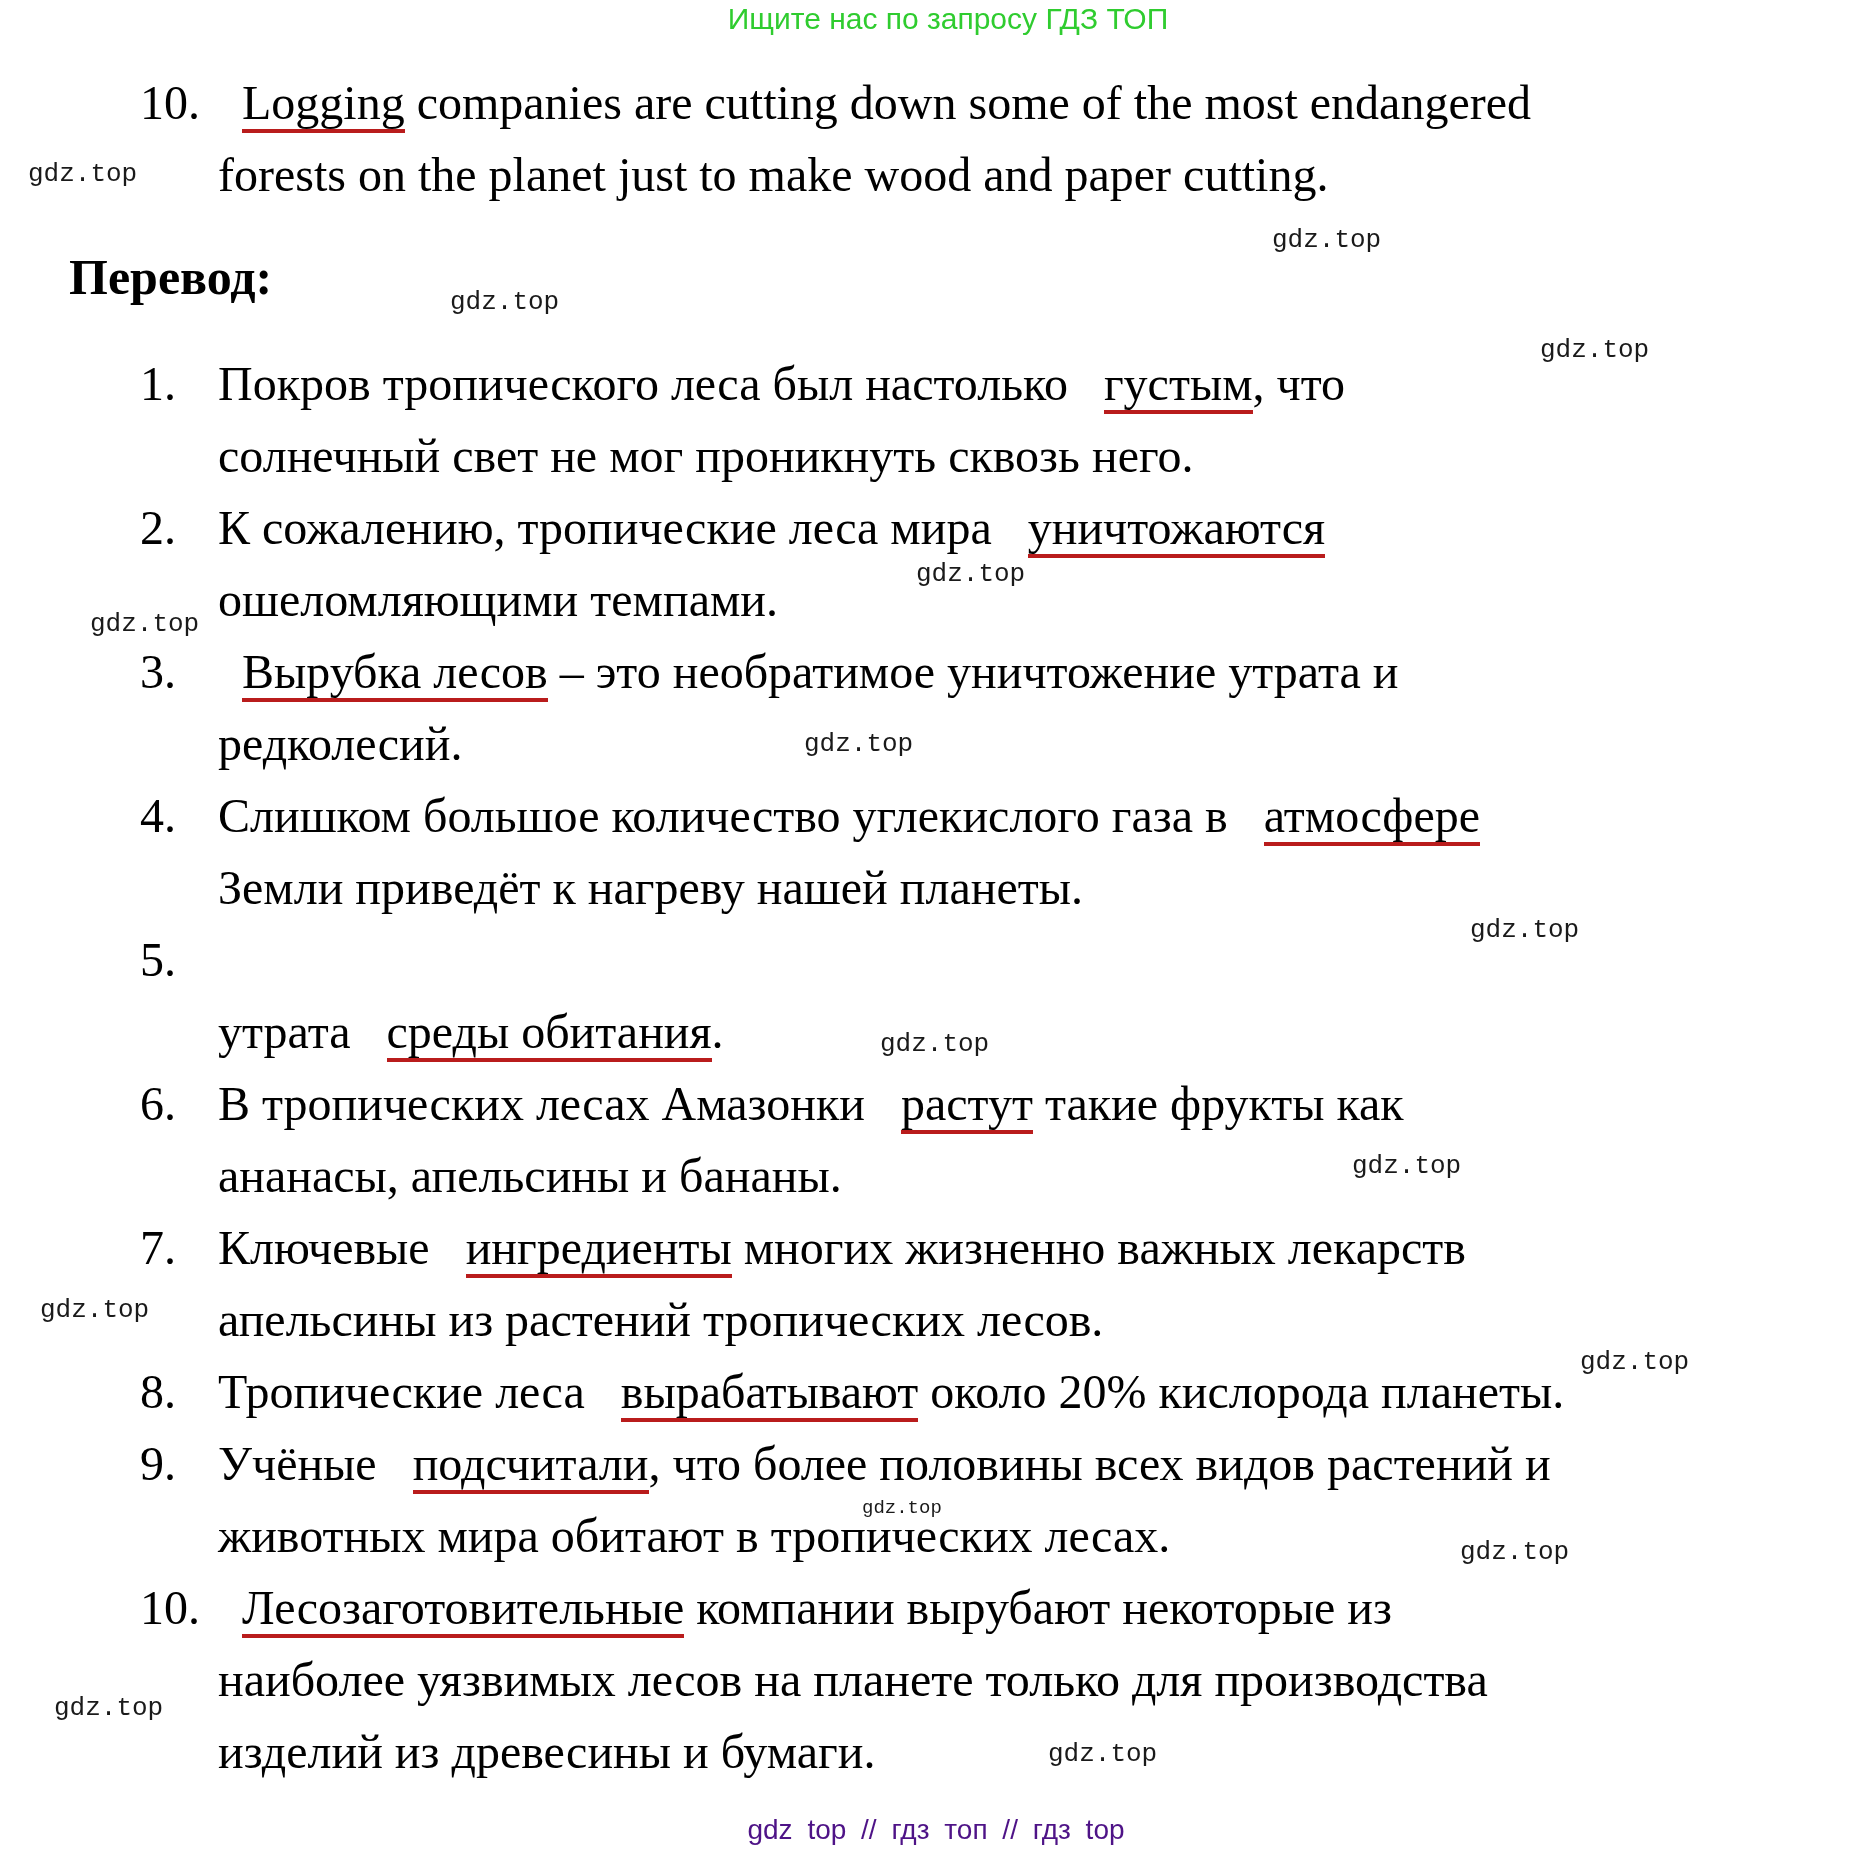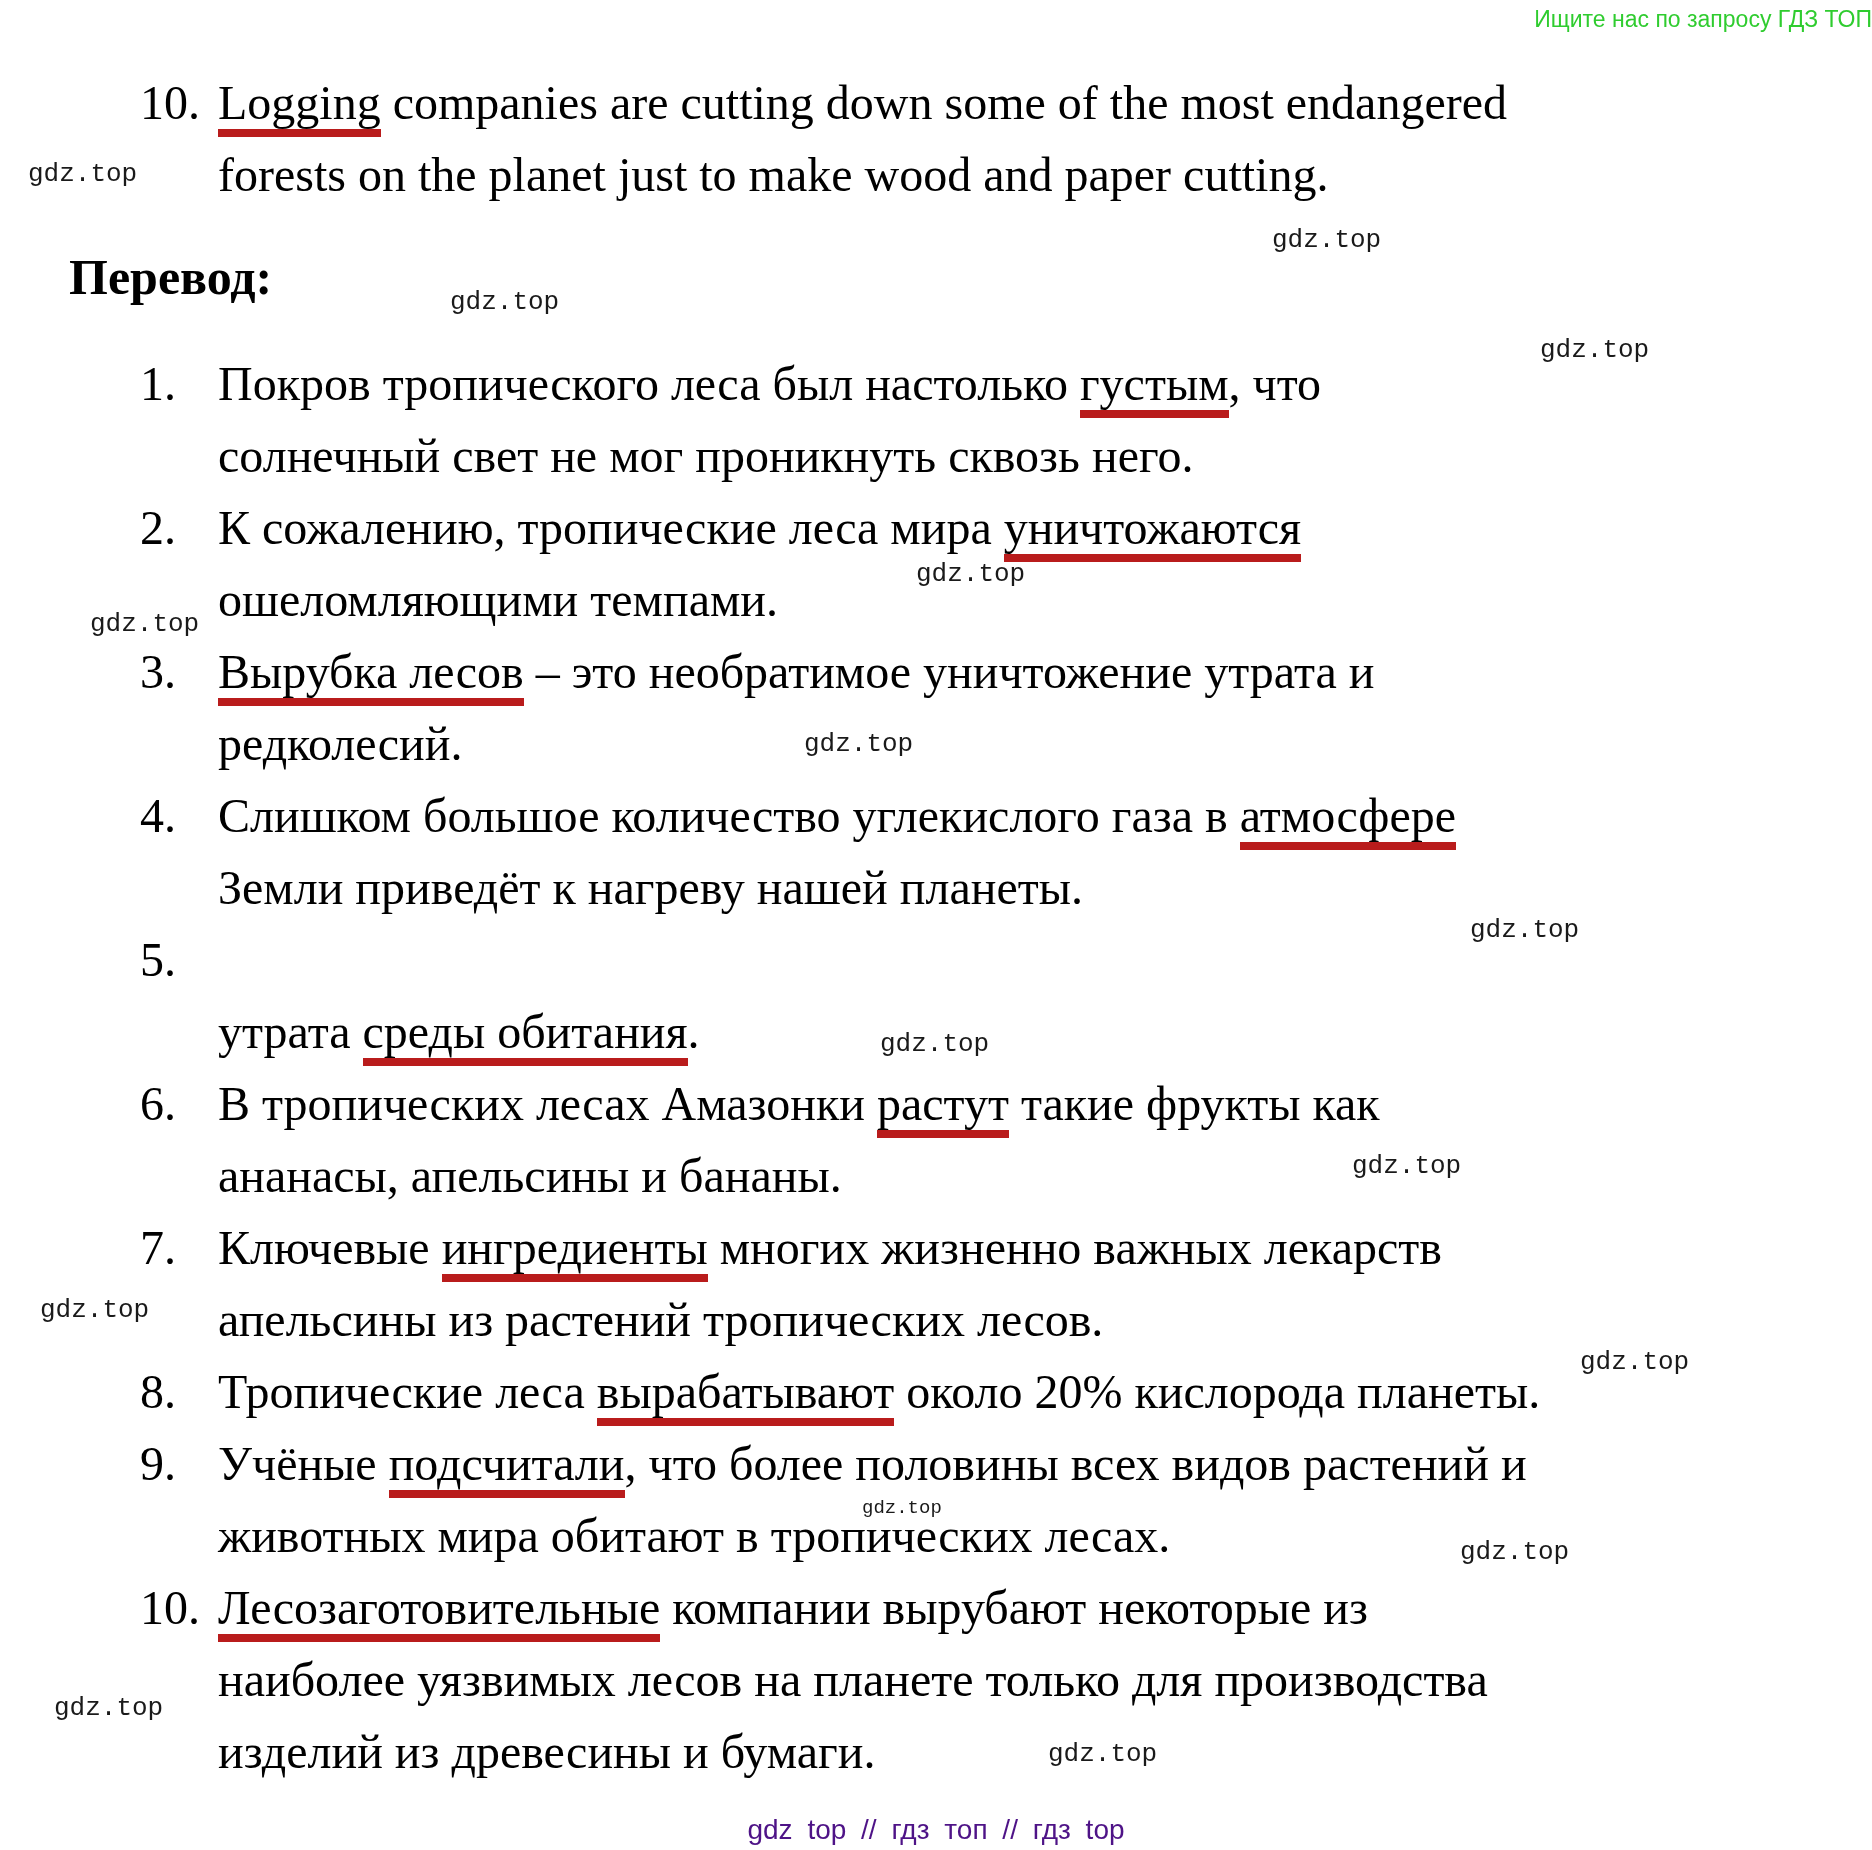--- a/index.html
+++ b/index.html
@@ -10,37 +10,37 @@
     position: relative;
     overflow: hidden;
     font-family: "Liberation Serif", "DejaVu Serif", serif;
     color: #000;
   }
   
   .promo {
     padding-top: 5px;
     height: 31px;
     line-height: 28px;
-    text-align: right;
+    text-align: center;
     font-family: "Liberation Sans", "DejaVu Sans", sans-serif;
-    font-size: 23px;
+    font-size: 30px;
     padding-left: 24px;
   }
   
   .en-item { margin-top: 31px; }
   .line {
     position: relative;
     height: 72px;
     line-height: 72px;
     font-size: 48px;
     padding-left: 218px;
     white-space: nowrap;
   }
   .line .num { position: absolute; left: 140px; top: 0; }
-  .u { border-bottom: 8px solid #b91c1c; }
+  .u { border-bottom: 4px solid #b91c1c; margin-left: 24px; }
   .heading {
     margin: 30px 0 0 69px;
     height: 72px;
     line-height: 72px;
     font-size: 50px;
     font-weight: bold;
   }
   .list { margin-top: 35px; }
   
   .wm {

